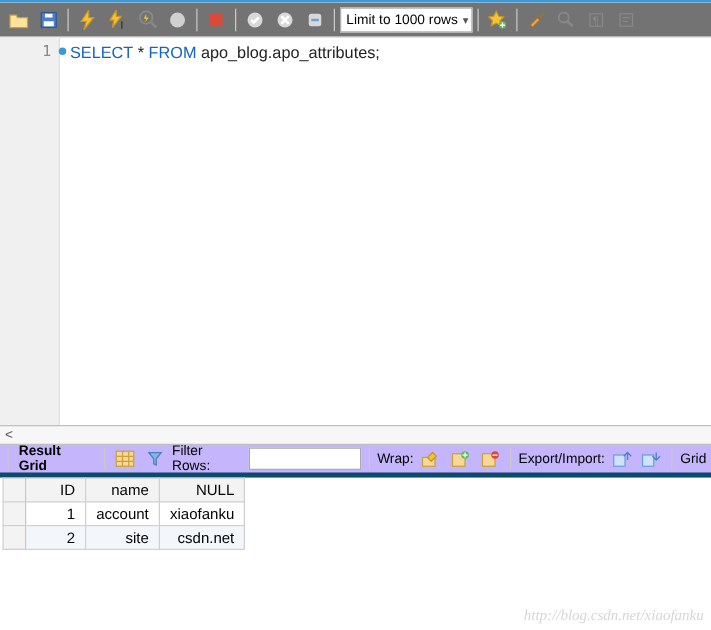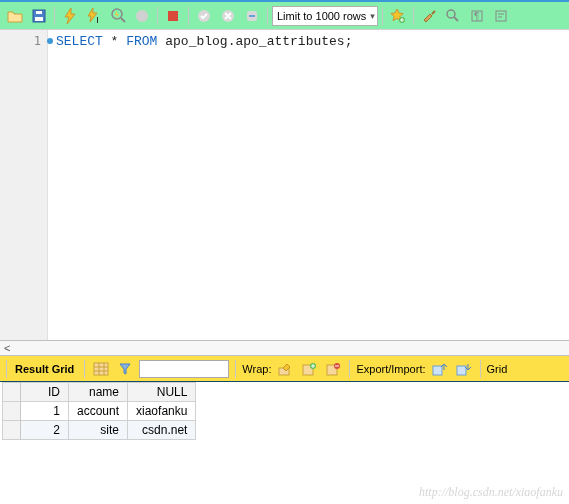--- a/index.html
+++ b/index.html
@@ -13,21 +13,21 @@
     position: relative;
     border-top: 2px solid #3b99d8;
   }
   
   .toolbar {
     display: flex;
     align-items: center;
     height: 28px;
     padding: 0 4px;
     gap: 2px;
-    background: #86efac;
+    background: #737373;
     border-bottom: 1px solid #d0d0d0;
   }
   .tb-btn {
     width: 22px; height: 22px;
     display: flex; align-items: center; justify-content: center;
     border: 1px solid transparent;
     border-radius: 2px;
     cursor: pointer;
   }
   .tb-sep { width:1px; height:18px; background:#c8c8c8; margin:0 2px; }
@@ -56,42 +56,42 @@
     position:relative;
   }
   .gutter .dot {
     position:absolute; right:-6px; top:8px;
     width:6px;height:6px;border-radius:50%;
     background:#3b99d8;
   }
   .code {
     flex:1;
     padding:4px 8px;
-    font-family: Liberation Mono, monospace;
+    font-family: Liberation Sans, sans-serif;
     font-size:13px;
     white-space:pre;
     color:#222;
   }
   .kw { color:#1565c0; font-weight:500; }
   
   .splitter {
     height:16px;
     border-top:1px solid #c0c0c0;
     border-bottom:1px solid #c0c0c0;
     background:#f7f7f7;
     display:flex; align-items:center;
     font-size:11px; color:#555;
     padding-left:4px;
   }
   
   .res-toolbar {
     display:flex; align-items:center;
     height:26px;
-    background:#fde047;
-    border-bottom:1px solid #0c4a6e;
+    background:#c4b5fd;
+    border-bottom:4px solid #0c4a6e;
     font-size:11px;
     gap:4px;
     padding:0 4px;
     overflow:hidden;
   }
   .res-label { font-weight:bold; margin:0 4px 0 2px; }
   .res-sep { width:1px; height:18px; background:#c8c8c8; margin:0 2px;}
   .filter-input {
     width:90px; height:18px;
     border:1px solid #aaa;
@@ -272,20 +272,21 @@
         <line x1="1" y1="9" x2="15" y2="9" stroke="#c9a23a"></line>
         <line x1="6" y1="1" x2="6" y2="13" stroke="#c9a23a"></line>
         <line x1="11" y1="1" x2="11" y2="13" stroke="#c9a23a"></line>
       </svg>
   </div>
   <div class="small-btn">
     <svg width="14" height="14">
         <path d="M2 2h10l-4 5v5l-2-1V7z" fill="#8ab4e0" stroke="#4a7fc9"></path>
       </svg>
   </div>
+  <span>Filter Rows:</span>
   <input class="filter-input" value="" style="">
   <div class="res-sep"></div>
   <span>Wrap:</span>
   <div class="small-btn">
     <svg width="15" height="14">
         <rect x="1" y="6" width="10" height="7" fill="#f7d89a" stroke="#c9a23a"></rect>
         <path d="M9 2l3 3-4 4-3-3z" fill="#f4c430" stroke="#c9952a"></path>
       </svg>
   </div>
   <div class="small-btn">

